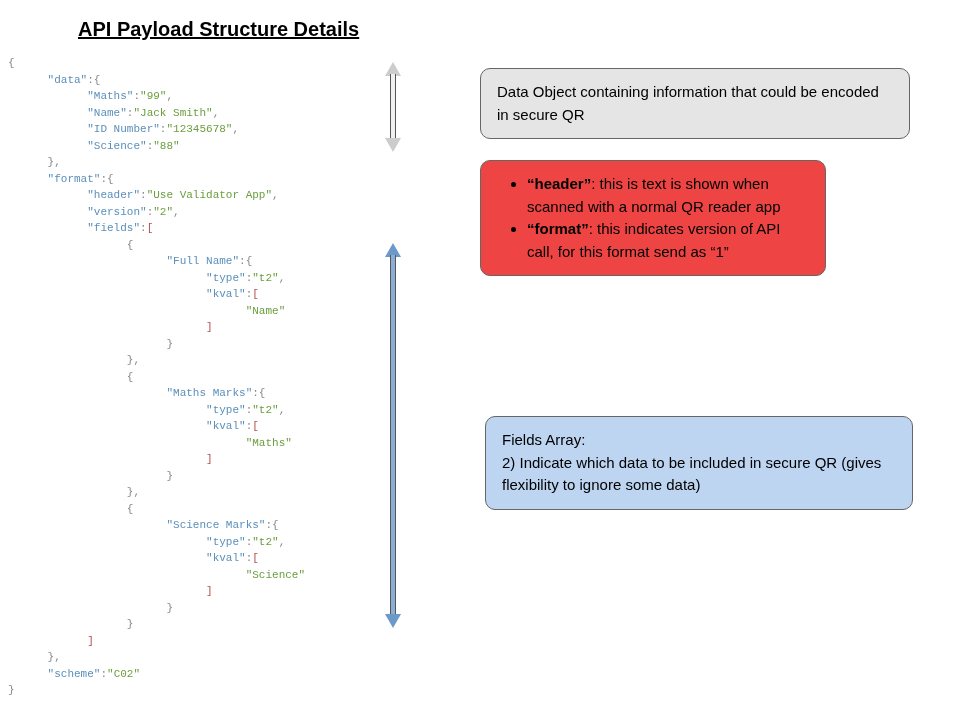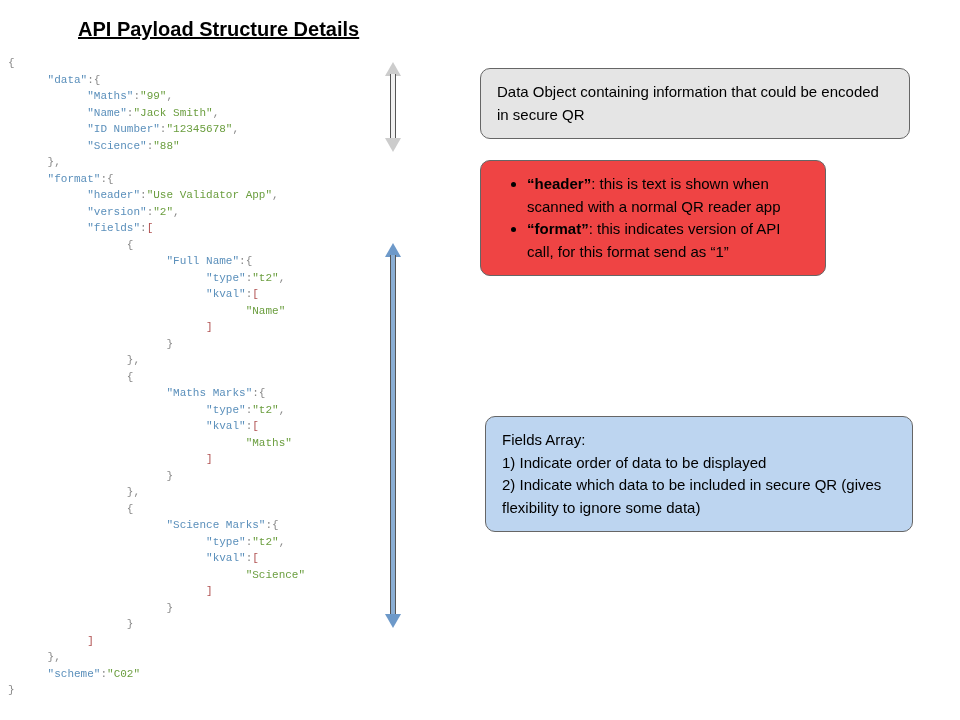--- a/index.html
+++ b/index.html
@@ -190,15 +190,14 @@
     <li><b>“header”</b><span>: this is text is shown when scanned with a normal QR reader app</span></li>
     <li><b>“format”</b><span>:  this indicates version of API call, for this format send as  “1”</span></li>
   </ul>
 </div>
 
 <svg class="tail tail-3" width="50" height="40" viewBox="0 0 50 40">
   <polygon points="0,8 50,0 50,24" fill="#bdd5f0" stroke="#666" stroke-width="1"></polygon>
 </svg>
 <div class="callout callout-3">
   <div>Fields Array:</div>
-  <div>1) Indicate order of data to be displayed</div>
   <div>2) Indicate which data to be included in secure QR (gives flexibility to ignore some data)</div>
 </div>
 
 </body></html>

